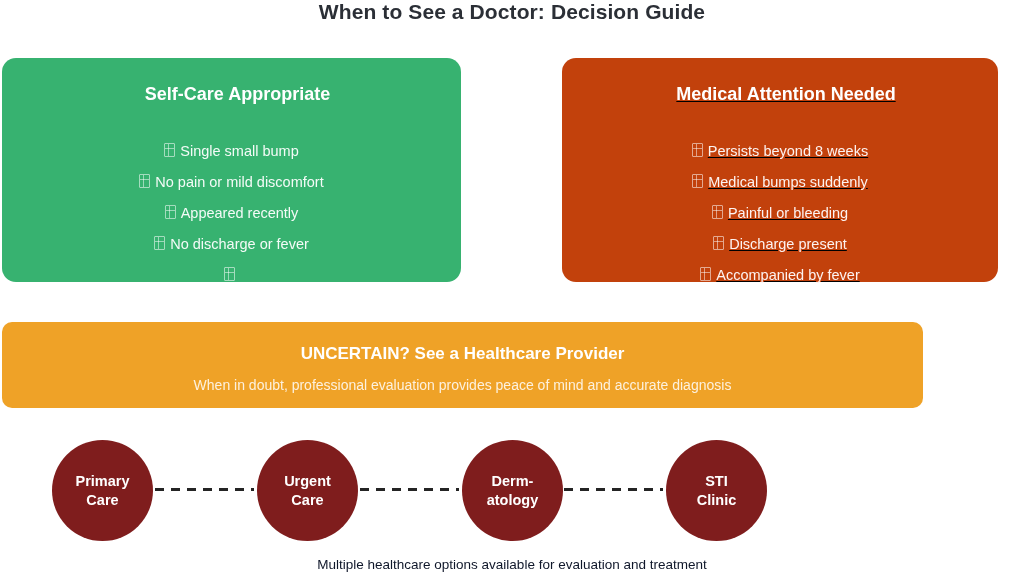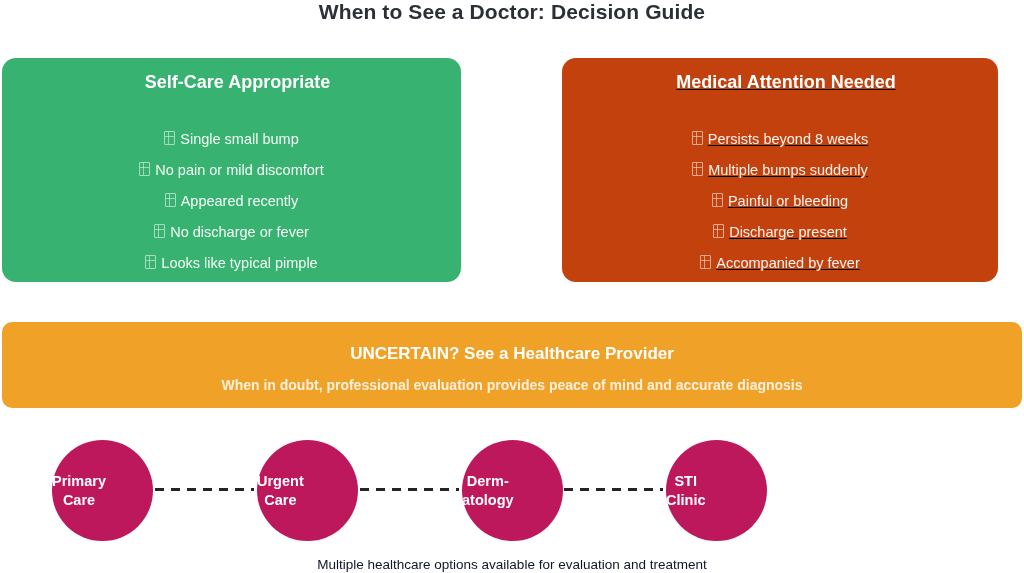--- a/index.html
+++ b/index.html
@@ -55,21 +55,21 @@
     width: 436px;
     height: 224px;
     background: #c2410c;
     text-decoration: underline;
   }
   .panel-heading {
     text-align: center;
     font-size: 18px;
     font-weight: bold;
     color: #ffffff;
-    margin-top: 13px;
+    margin-top: 25px;
     line-height: 22px;
     padding-left: 12px;
   }
   .panel-list {
     margin-top: 31px;
   }
   .panel-item {
     display: block;
     text-align: center;
     font-size: 14.5px;
@@ -106,60 +106,59 @@
     top: 0; bottom: 0;
     left: 3px;
     width: 1px;
   }
 
   
   .banner-uncertain {
     position: absolute;
     left: 2px;
     top: 322px;
-    width: 1020px;
+    width: 921px;
     height: 86px;
     background: #efa227;
     border-radius: 10px;
     box-sizing: border-box;
   }
   .banner-title {
     text-align: center;
     font-size: 17px;
     font-weight: bold;
     color: #ffffff;
     margin-top: 21px;
     line-height: 22px;
   }
   .banner-subtitle {
     text-align: center;
     font-size: 14px;
     color: #fdf1de;
     margin-top: 11px;
     line-height: 18px;
-    font-weight: bold;
   }
 
   
   .providers {
     position: absolute;
     left: 0;
     top: 438px;
     width: 1024px;
     height: 106px;
   }
   .provider {
     position: absolute;
     width: 101px;
     height: 101px;
     border-radius: 50%;
-    background: #be185d;
+    background: #7f1d1d;
     display: flex;
     align-items: center;
-    justify-content: flex-start;
+    justify-content: center;
     top: 2px;
   }
   .provider-label {
     color: #ffffff;
     font-size: 14.5px;
     font-weight: bold;
     line-height: 19px;
     text-align: center;
     white-space: pre-line;
   }
@@ -201,29 +200,29 @@
 
   <div class="page-title">When to See a Doctor: Decision Guide</div>
 
   <div class="panel panel-selfcare">
     <div class="panel-heading">Self-Care Appropriate</div>
     <div class="panel-list">
       <span class="panel-item"><span class="tofu"></span><span>Single small bump</span></span>
       <span class="panel-item"><span class="tofu"></span><span>No pain or mild discomfort</span></span>
       <span class="panel-item"><span class="tofu"></span><span>Appeared recently</span></span>
       <span class="panel-item"><span class="tofu"></span><span>No discharge or fever</span></span>
-      <span class="panel-item"><span class="tofu"></span><span>Looks like typical pimple</span></span>
+      <span class="panel-item"><span class="tofu"></span></span>
     </div>
   </div>
 
   <div class="panel panel-medical">
     <div class="panel-heading">Medical Attention Needed</div>
     <div class="panel-list">
       <span class="panel-item"><span class="tofu"></span><span>Persists beyond 8 weeks</span></span>
-      <span class="panel-item"><span class="tofu"></span><span>Multiple bumps suddenly</span></span>
+      <span class="panel-item"><span class="tofu"></span><span>Medical bumps suddenly</span></span>
       <span class="panel-item"><span class="tofu"></span><span>Painful or bleeding</span></span>
       <span class="panel-item"><span class="tofu"></span><span>Discharge present</span></span>
       <span class="panel-item"><span class="tofu"></span><span>Accompanied by fever</span></span>
     </div>
   </div>
 
   <div class="banner-uncertain">
     <div class="banner-title">UNCERTAIN? See a Healthcare Provider</div>
     <div class="banner-subtitle">When in doubt, professional evaluation provides peace of mind and accurate diagnosis</div>
   </div>

